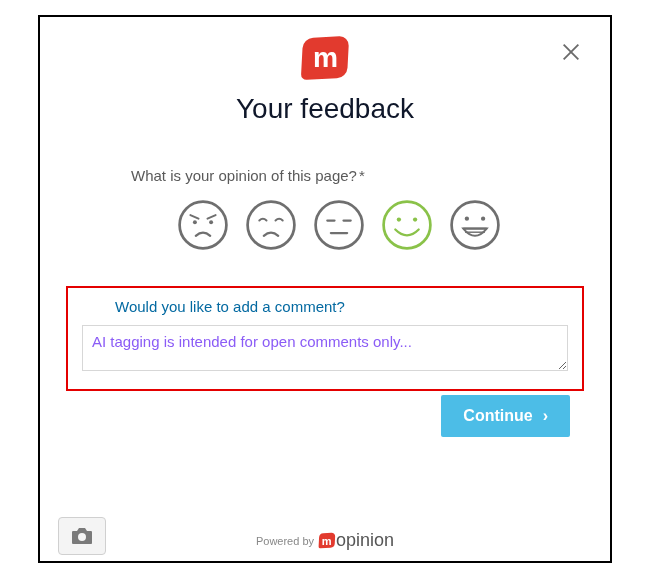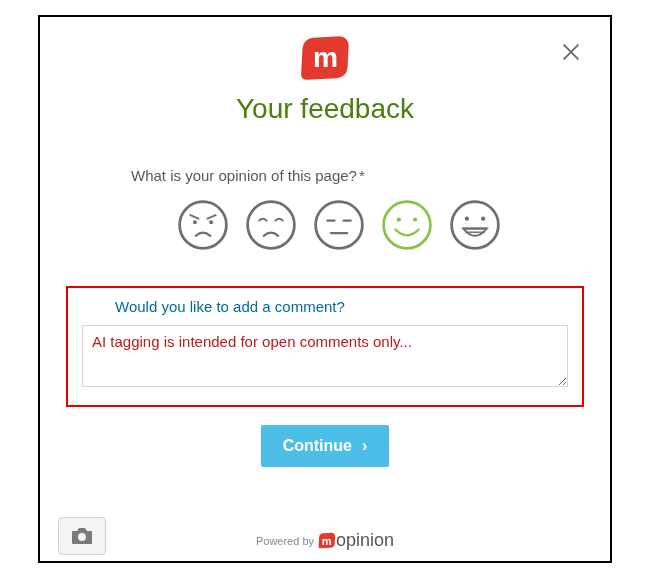--- a/index.html
+++ b/index.html
@@ -54,21 +54,21 @@
       font-weight: 700;
       color: #fff;
       transform: skewX(6deg) rotate(3deg);
       font-family: Arial, sans-serif;
     }
     .title {
       text-align: center;
       margin-top: 14px;
       font-size: 28px;
       font-weight: 400;
-      color: #4d7c0f;
+      color: #0f172a;
     }
     .question-block {
       margin-top: 42px;
       padding: 0 64px;
       margin-left: 27px;
     }
     .question-label {
       font-size: 15px;
       color: #5a5a5a;
       margin-bottom: 14px;
@@ -99,33 +99,33 @@
       padding: 10px 14px 14px 14px;
     }
     .comment-label {
       font-size: 15px;
       color: #0369a1;
       margin-bottom: 10px;
       margin-left: 33px;
     }
     .comment-textarea {
       width: 100%;
-      height: 62px;
+      height: 46px;
       border: 1px solid #d7d7d7;
       padding: 7px 9px;
       font-size: 15px;
       font-family: inherit;
-      color: #b91c1c;
+      color: #8b5cf6;
       resize: both;
       outline: none;
     }
     .continue-row {
       display: flex;
-      justify-content: center;
-      padding: 18px 40px 0 40px;
+      justify-content: flex-end;
+      padding: 4px 40px 0 40px;
     }
     .continue-btn {
       background: #4cbde7;
       color: #fff;
       border: none;
       padding: 12px 22px;
       font-size: 16px;
       font-weight: 600;
       cursor: pointer;
       border-radius: 2px;

